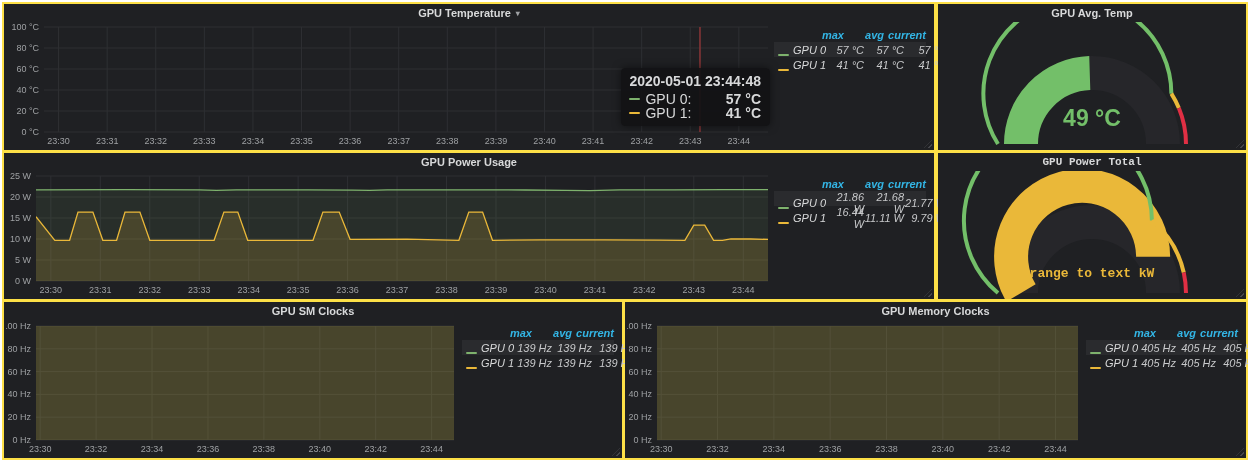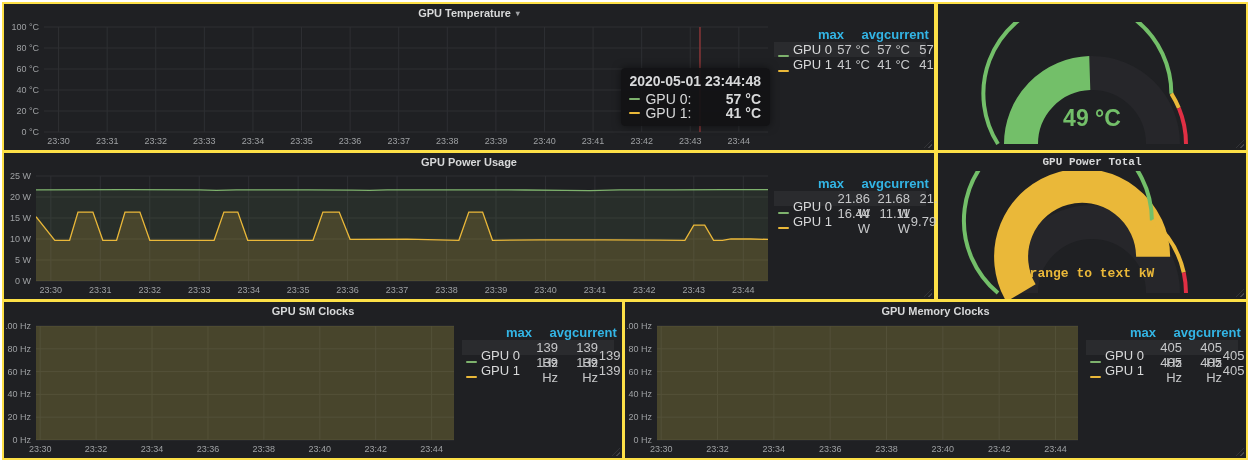--- a/index.html
+++ b/index.html
@@ -6,21 +6,21 @@
   html,body { width:1250px; height:462px; background:#ffffff; font-family:"Liberation Sans", sans-serif; }
   .frame { position:absolute; left:2px; top:2px; width:1246px; height:458px; background:#fde047; overflow:hidden; }
   .panel { position:absolute; background:#1f2023; }
   .panel-title { height:18px; line-height:18px; text-align:center; font-size:11px; font-weight:bold; color:#d8d9da; white-space:nowrap; }
   .caret-icon { display:inline-block; margin-left:5px; color:#9fa1a4; font-size:8px; vertical-align:1px; }
   .caret-icon::after { content:"▾"; }
   .graph-body { position:absolute; left:2px; right:2px; top:18px; bottom:2px; display:flex; }
   .chart { flex:1; position:relative; }
   .chart svg { position:absolute; inset:0; width:100%; height:100%; display:block; }
   svg text.tick { font-family:"Liberation Sans",sans-serif; font-size:9px; fill:#9ea0a3; }
-  .legend { width:158px; padding:5px 6px 0 0; font-size:13px; color:#c7c8ca; }
+  .legend { width:158px; padding:5px 6px 0 0; font-size:11px; color:#c7c8ca;font-style:italic; }
   .lrow { display:grid; grid-template-columns:1fr 38px 40px 42px; align-items:center; height:15px; }
   .lrow.hl { background:rgba(255,255,255,0.05); }
   .lrow .cell { text-align:right; }
   .lhead { color:#33b5e5; font-weight:bold; }
   .lname { display:flex; align-items:flex-end; gap:4px; color:#d8d9da; padding-left:4px; cursor:pointer; white-space:nowrap; }
   .dash { width:11px; height:2px; border-radius:1px; flex:none; }
   .tooltip { position:absolute; right:4px; top:46px; background:rgba(18,18,20,0.93); border-radius:4px; padding:5px 9px 6px 8px; font-size:14px; color:#d8d9da; z-index:5; box-shadow:0 0 8px rgba(0,0,0,.5); }
   .tt-time { font-weight:bold; margin-bottom:3px; white-space:nowrap; }
   .tt-row { display:flex; align-items:center; gap:5px; line-height:14px; white-space:nowrap; }
   .tt-row b { margin-left:auto; padding-left:14px; }
@@ -129,20 +129,21 @@
             <span class="cell">41 °C</span>
             <span class="cell">41 °C</span>
             <span class="cell">41 °C</span>
           </div>
       </div>
     </div>
     <div class="rsz"></div>
   </div>
 
   <div class="panel" style="left:936px; top:2px; width:308px; height:146px;">
+    <div class="panel-title"><span>GPU Avg. Temp</span></div>
     <div class="gauge-wrap">
       <svg viewBox="0 0 308 128">
           <path d="M 83.00 122.00 A 71 71 0 1 1 225.00 122.00" stroke="#26262a" stroke-width="34" fill="none"></path>
           <path d="M 83.00 122.00 A 71 71 0 0 1 151.77 51.04" stroke="#73bf69" stroke-width="34" fill="none"></path>
           <path d="M 60.00 122.00 A 94 94 0 1 1 233.37 71.63" stroke="#73bf69" stroke-width="4" fill="none"></path>
           <path d="M 233.37 71.63 A 94 94 0 0 1 240.84 86.03" stroke="#eab839" stroke-width="4" fill="none"></path>
           <path d="M 240.84 86.03 A 94 94 0 0 1 248.00 122.00" stroke="#e02f44" stroke-width="4" fill="none"></path>
         </svg>
       <div class="gauge-value gv-big" style="color: rgb(115, 191, 105);">49 °C</div>
     </div>

